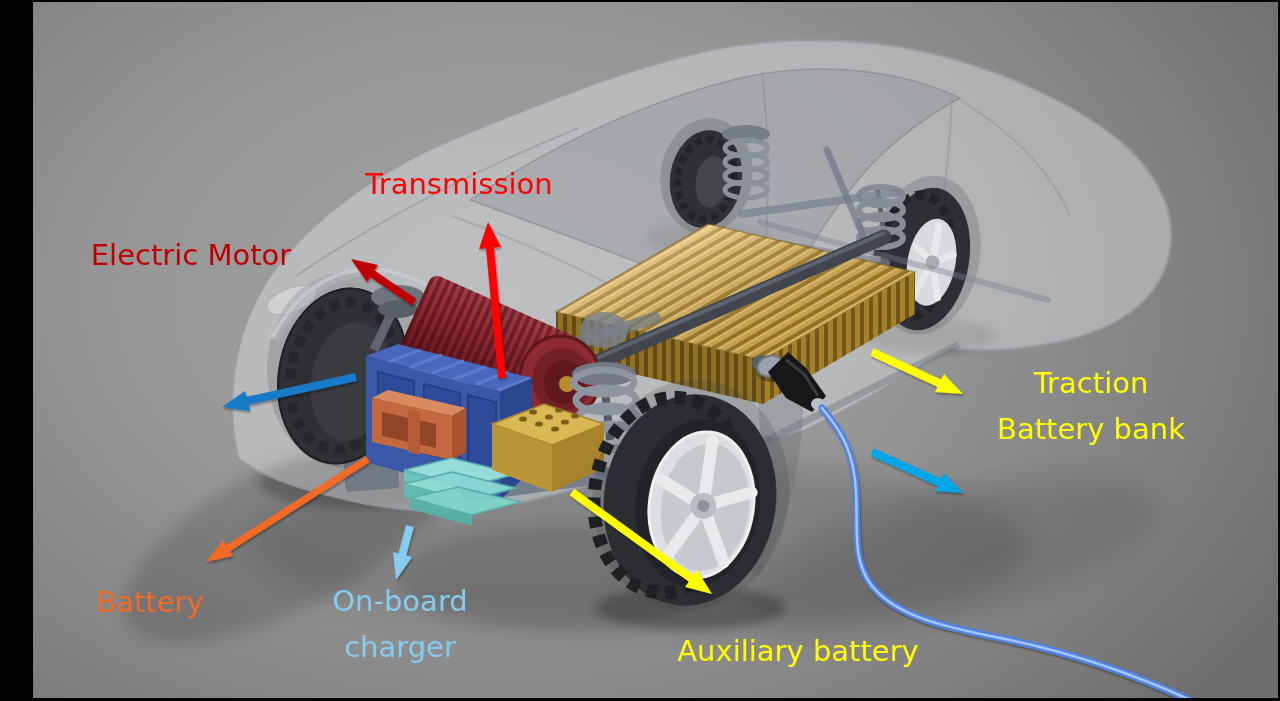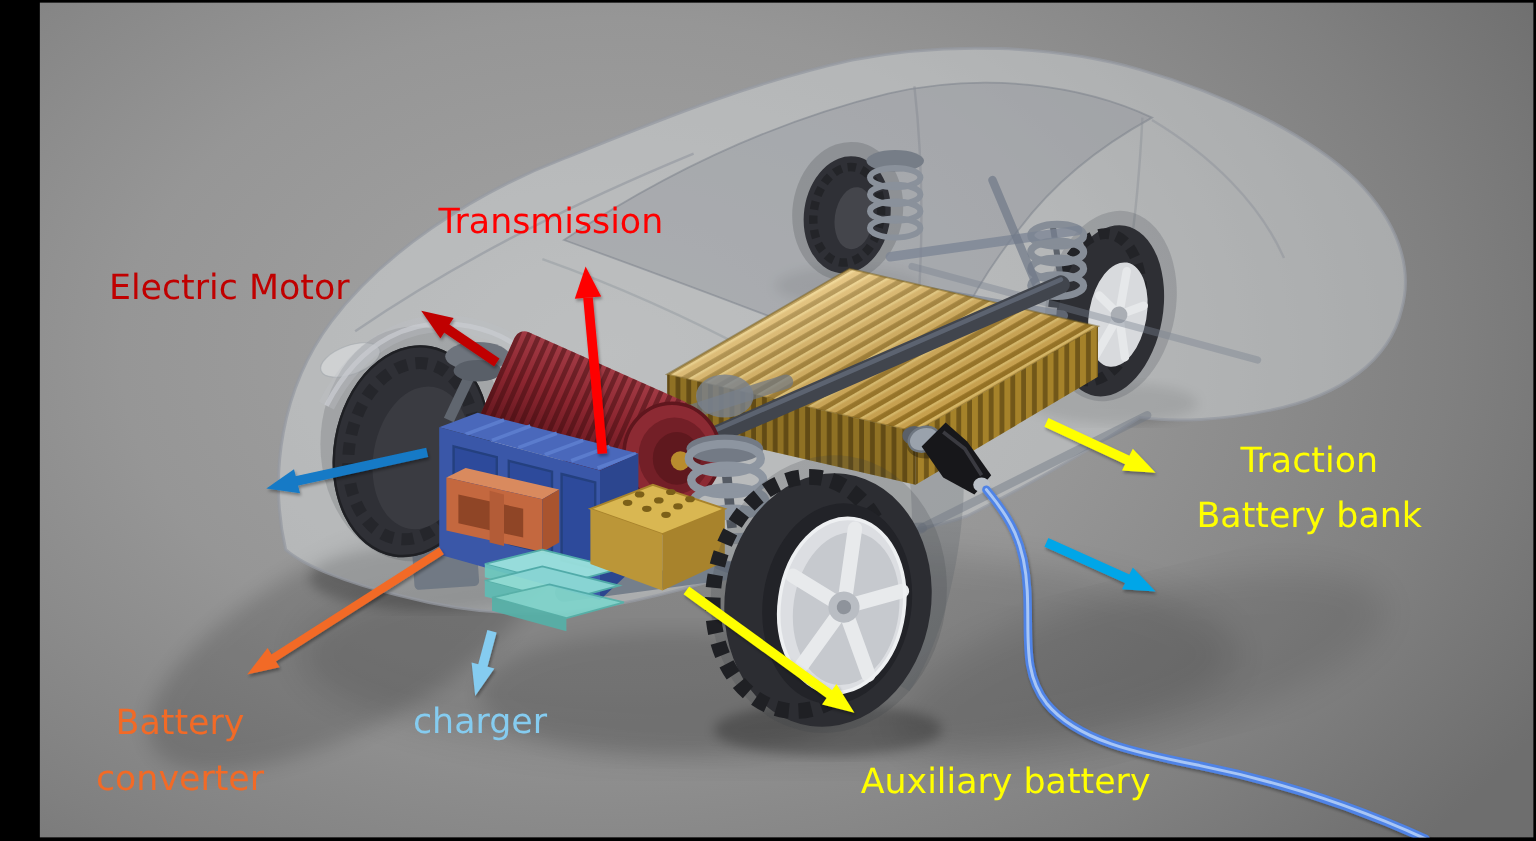--- a/index.html
+++ b/index.html
@@ -309,31 +309,31 @@
       <g>
         <line x1="872" y1="452" x2="941" y2="483" stroke-width="8" stroke="#00a6e8"></line>
         <polygon points="963,493 935,491 944,473" fill="#00a6e8"></polygon>
       </g>
     </g>
   </svg>
 
   <div class="label" style="left: 459px; top: 161px; color: rgb(254, 0, 0);">
     <span>Transmission</span>
   </div>
-  <div class="label" style="left: 191px; top: 216px; color: rgb(192, 0, 0);">
+  <div class="label" style="left: 191px; top: 232px; color: rgb(192, 0, 0);">
     <span>Electric Motor</span>
   </div>
   <div class="label" style="left: 150px; top: 579px; color: rgb(242, 106, 38);">
     <span>Battery</span>
-    <span>converter</span>
   </div>
   <div class="label" style="left: 400px; top: 578px; color: rgb(133, 204, 240);">
+    <span>On-board</span>
     <span>charger</span>
   </div>
-  <div class="label" style="left: 798px; top: 628px; color: rgb(255, 255, 0); margin-left: 40px;">
+  <div class="label" style="left: 798px; top: 628px; color: rgb(255, 255, 0);">
     <span>Auxiliary battery</span>
   </div>
   <div class="label" style="left: 1091px; top: 360px; color: rgb(255, 255, 0); text-align: center;">
     <span>Traction</span>
     <span>Battery bank</span>
   </div>
 
   <div class="frame-bar" id="frame-left"></div>
   <div class="frame-bar" id="frame-top"></div>
   <div class="frame-bar" id="frame-right"></div>

